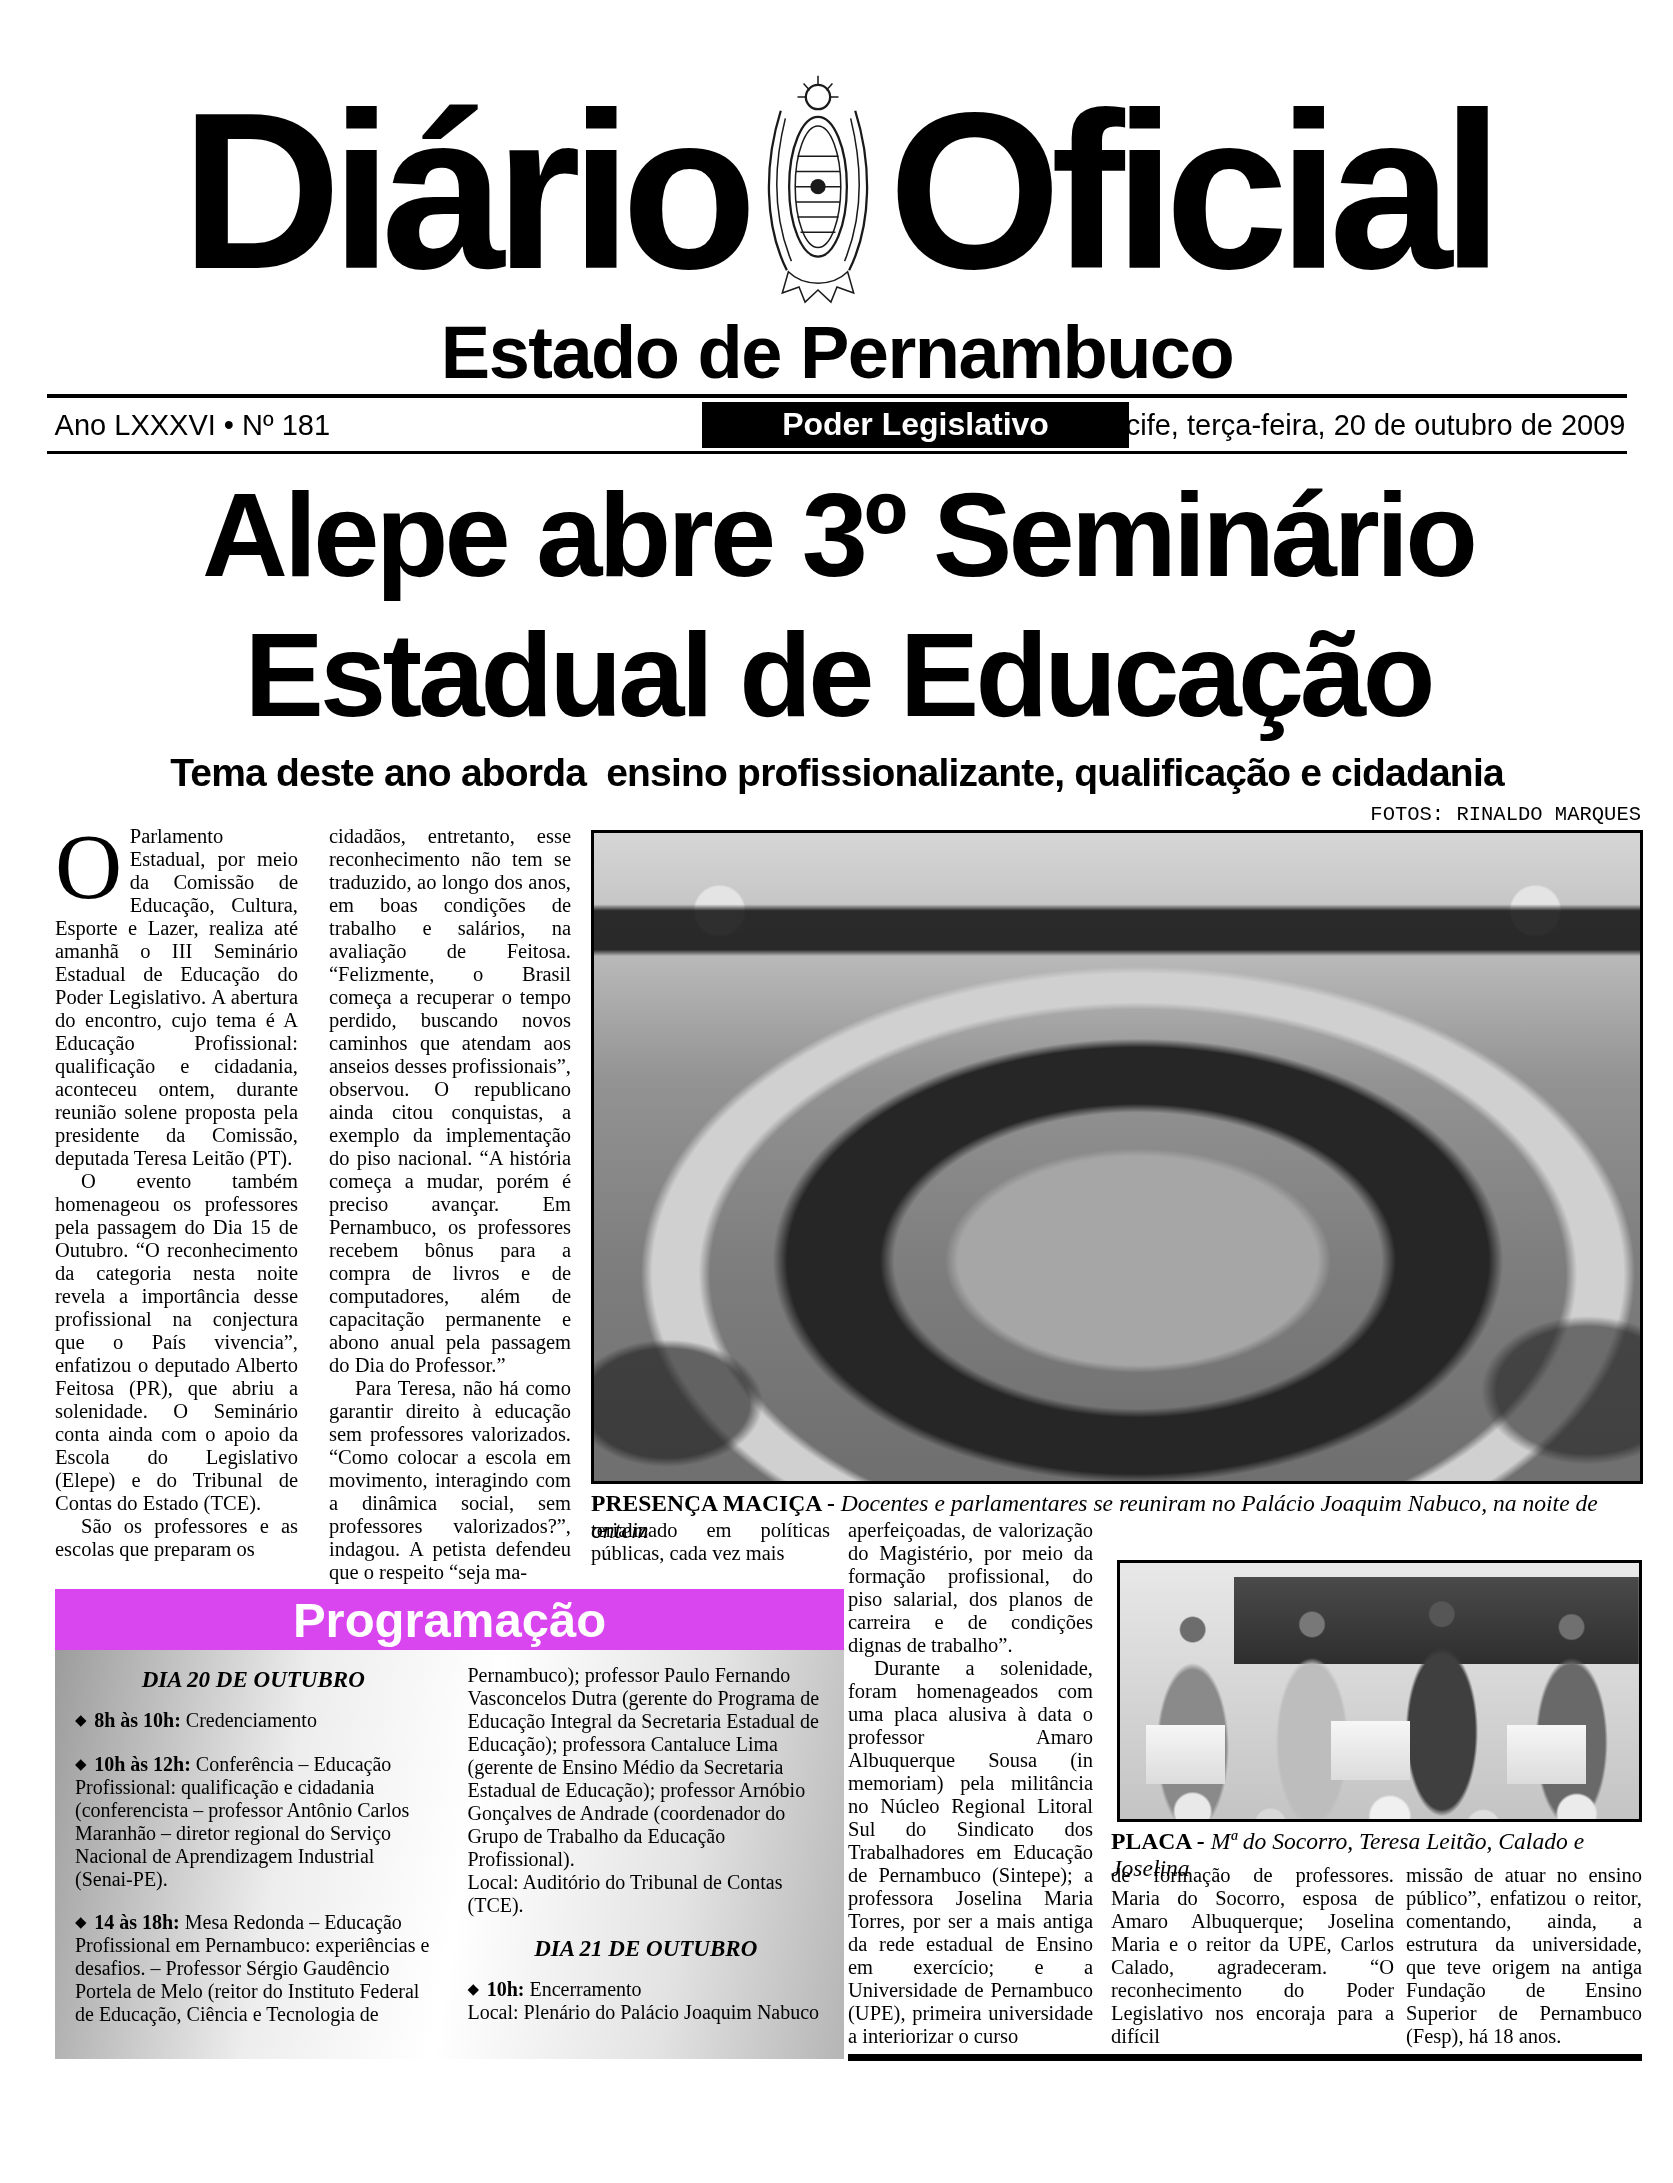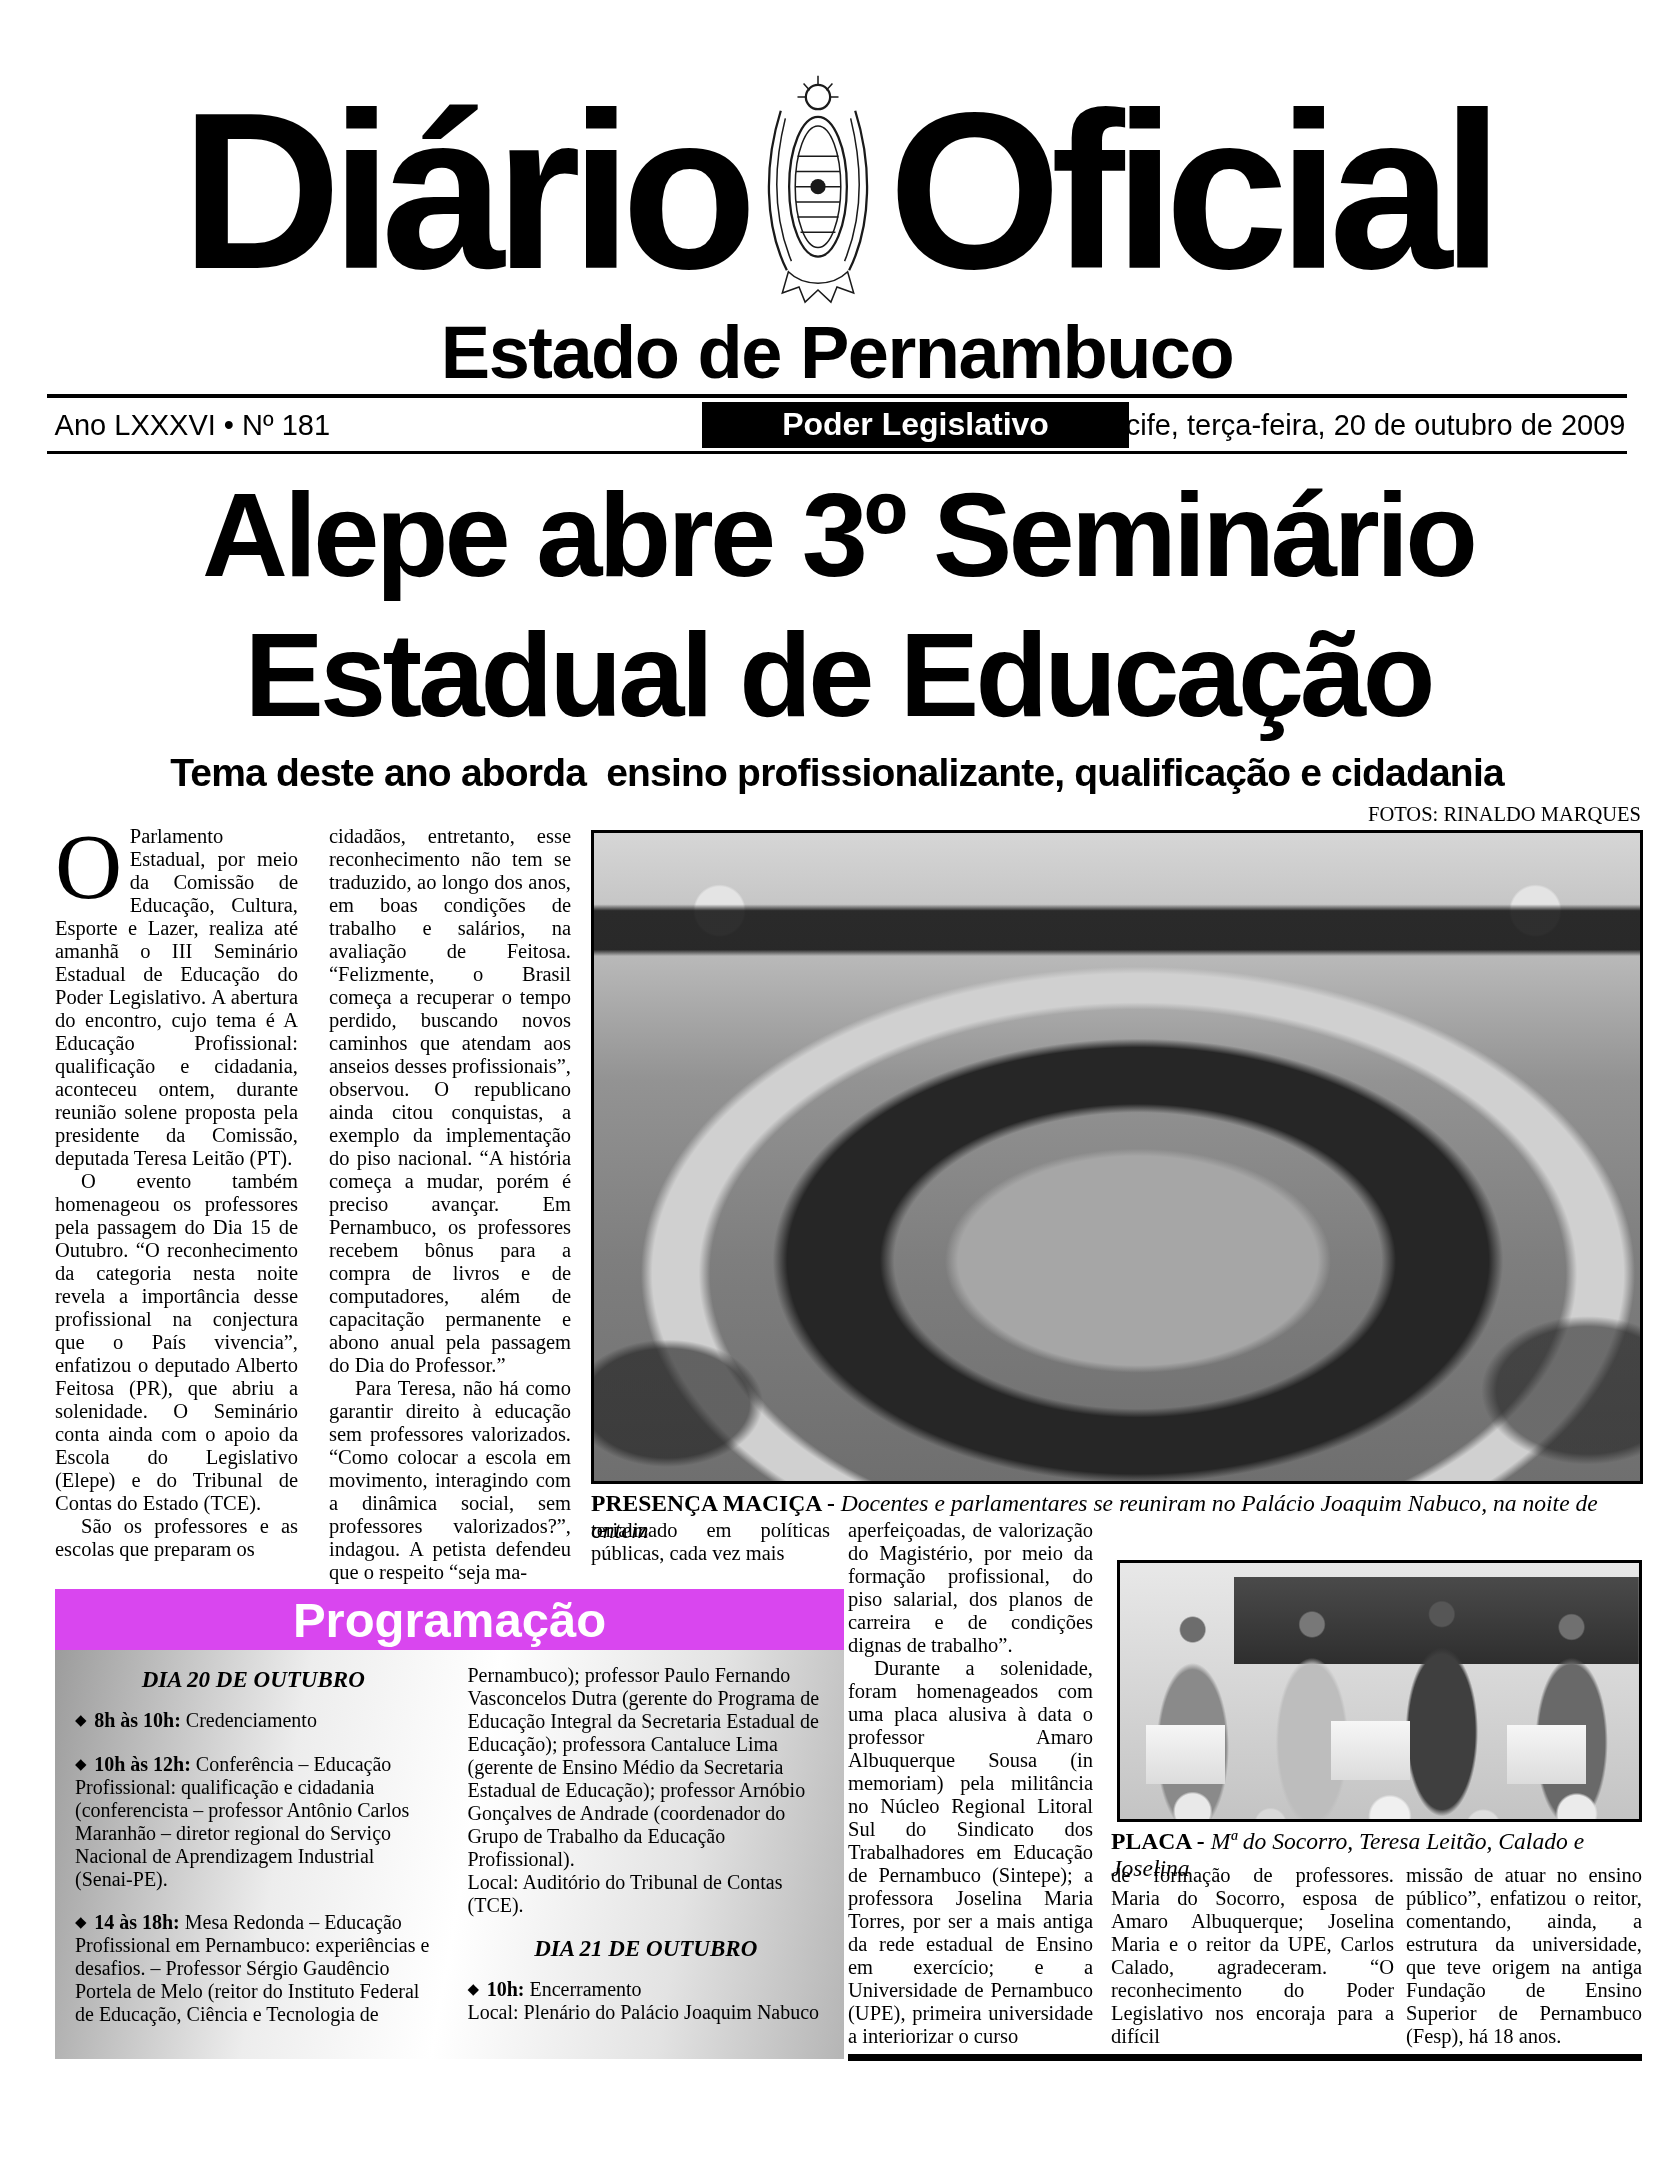--- a/index.html
+++ b/index.html
@@ -28,21 +28,21 @@
     font-weight:bold;font-size:32px;}
   .dateline{position:absolute;right:1.5px;top:9px;}
   
   .headline{position:absolute;left:1px;top:465px;width:100%;text-align:center;
     font-family:"Liberation Sans",sans-serif;font-weight:bold;
     font-size:119px;line-height:140px;letter-spacing:-3.8px;}
   .subhead{position:absolute;left:0;top:751px;width:100%;text-align:center;
     font-family:"Liberation Sans",sans-serif;font-weight:bold;font-size:39px;
     letter-spacing:-0.8px;white-space:pre-wrap;}
   .credit{position:absolute;right:33px;top:803px;
-    font-family:Liberation Serif, serif;font-size:20.5px;}
+    font-family:Liberation Mono, monospace;font-size:20.5px;}
   
   .col{position:absolute;font-size:20.5px;line-height:23px;text-align:justify;}
   .col p{margin:0;}
   .col p.ind{text-indent:26px;}
   .dropcap{float:left;font-size:93px;line-height:73px;padding:4.6px 7.6px 0 0;font-weight:normal;}
   .col1{left:55px;top:825px;width:243px;height:745px;}
   .col2{left:329px;top:825px;width:242px;height:745px;}
   .col3{left:591px;top:1519px;width:239px;}
   .col4{left:848px;top:1519px;width:245px;height:532px;}
   .col5{left:1111px;top:1864px;width:283px;}

